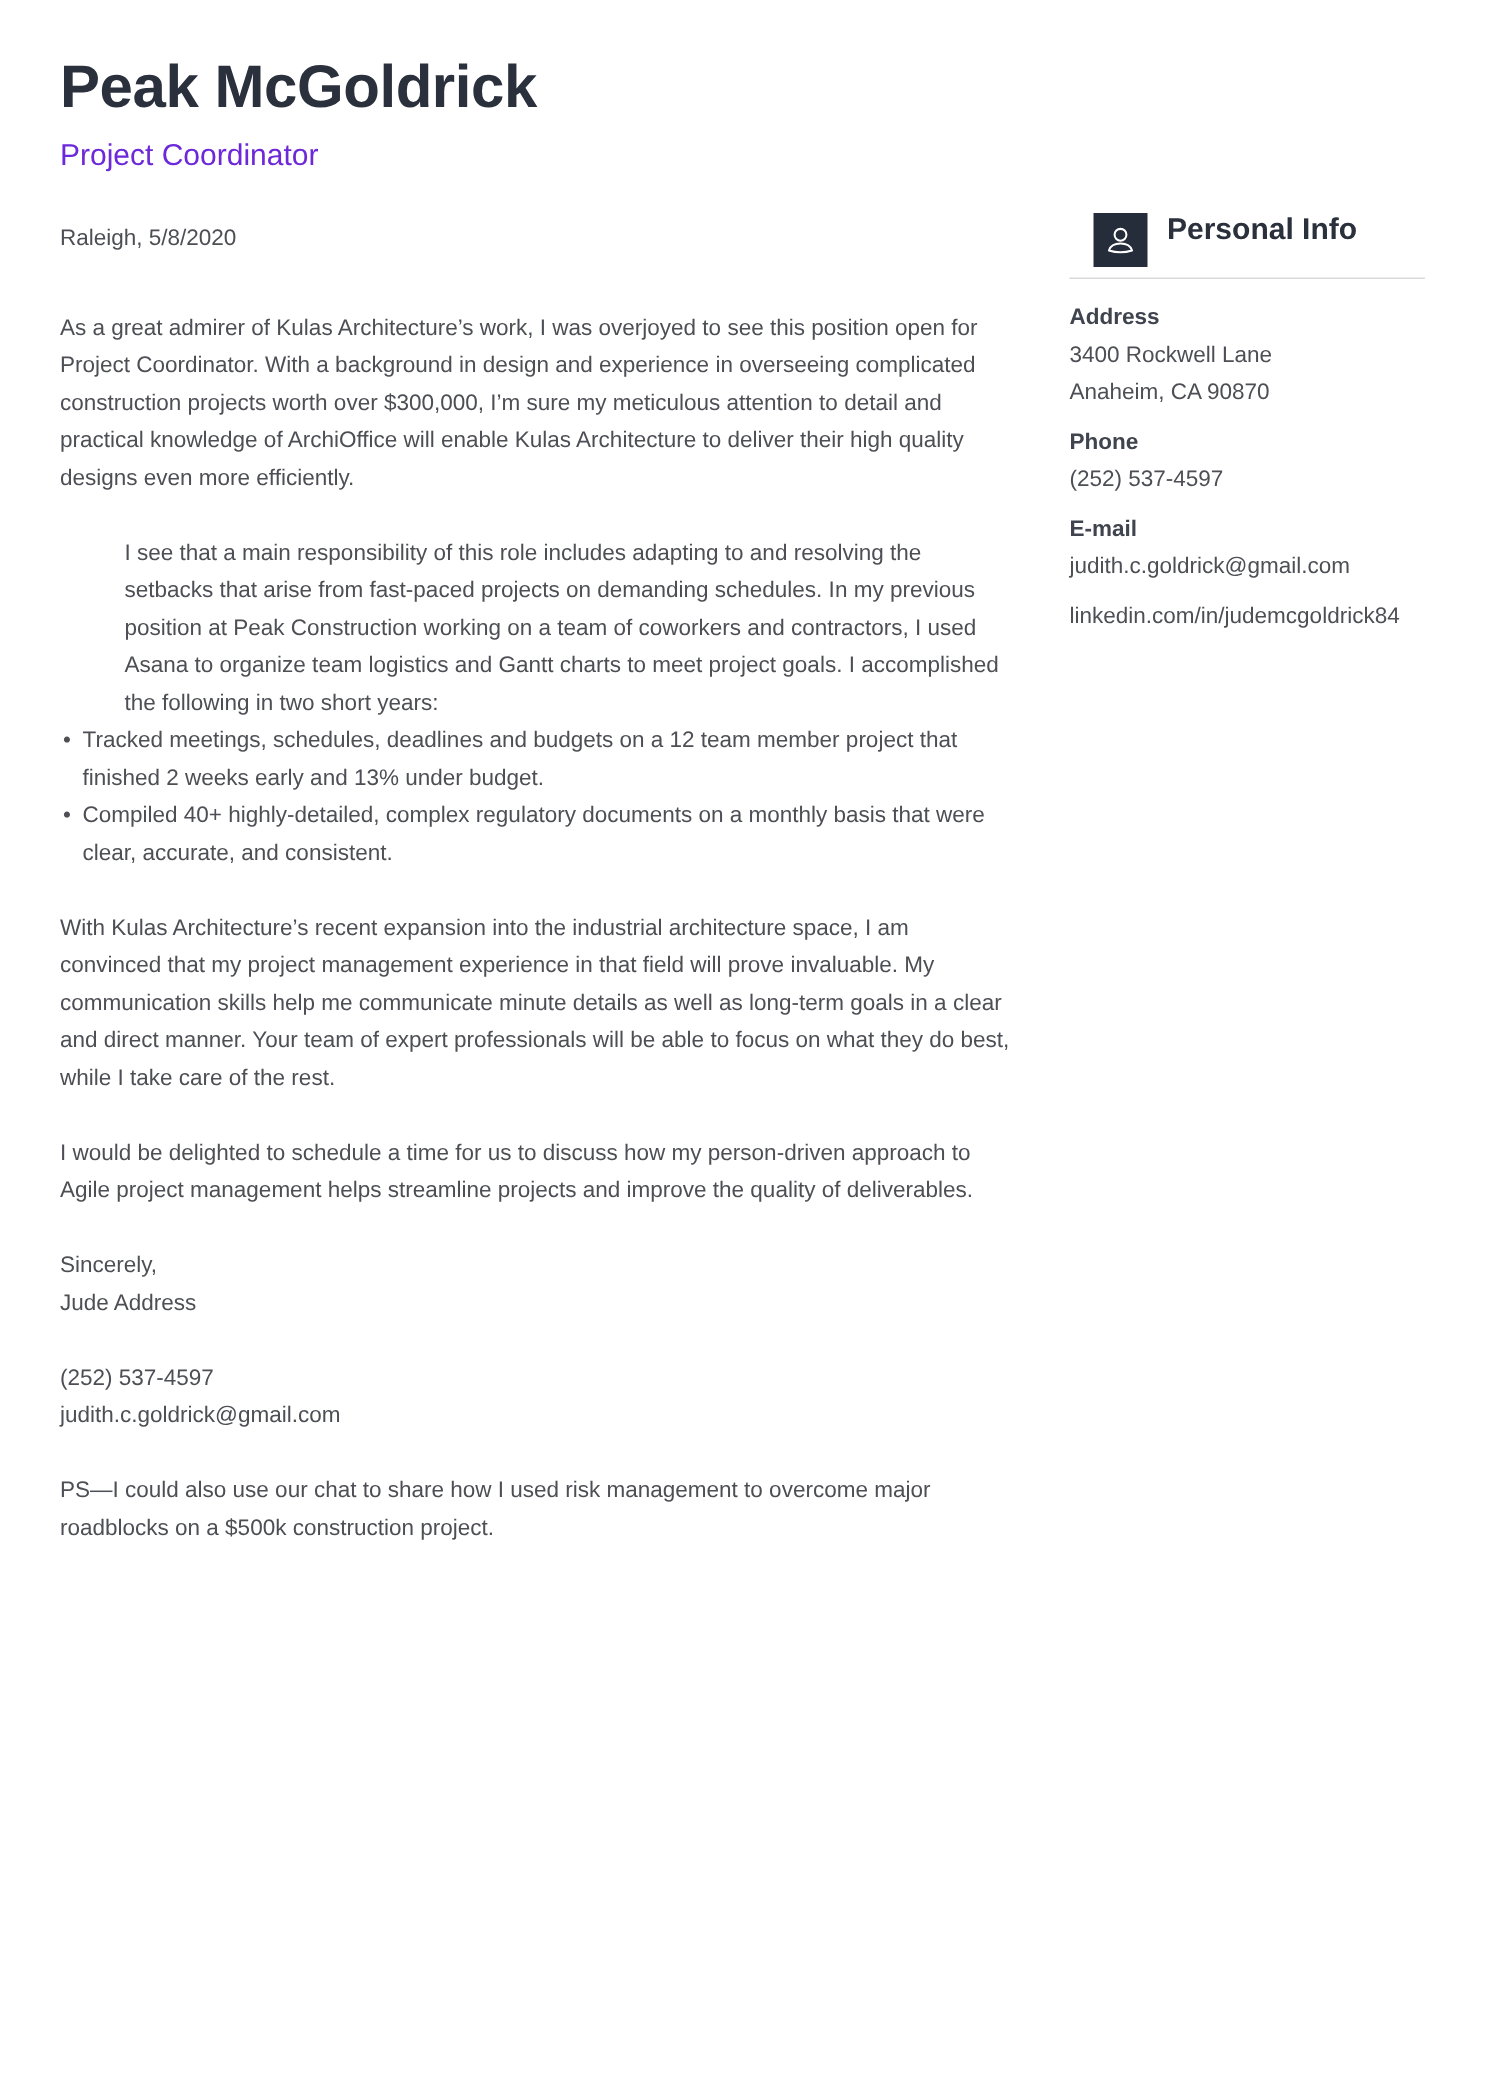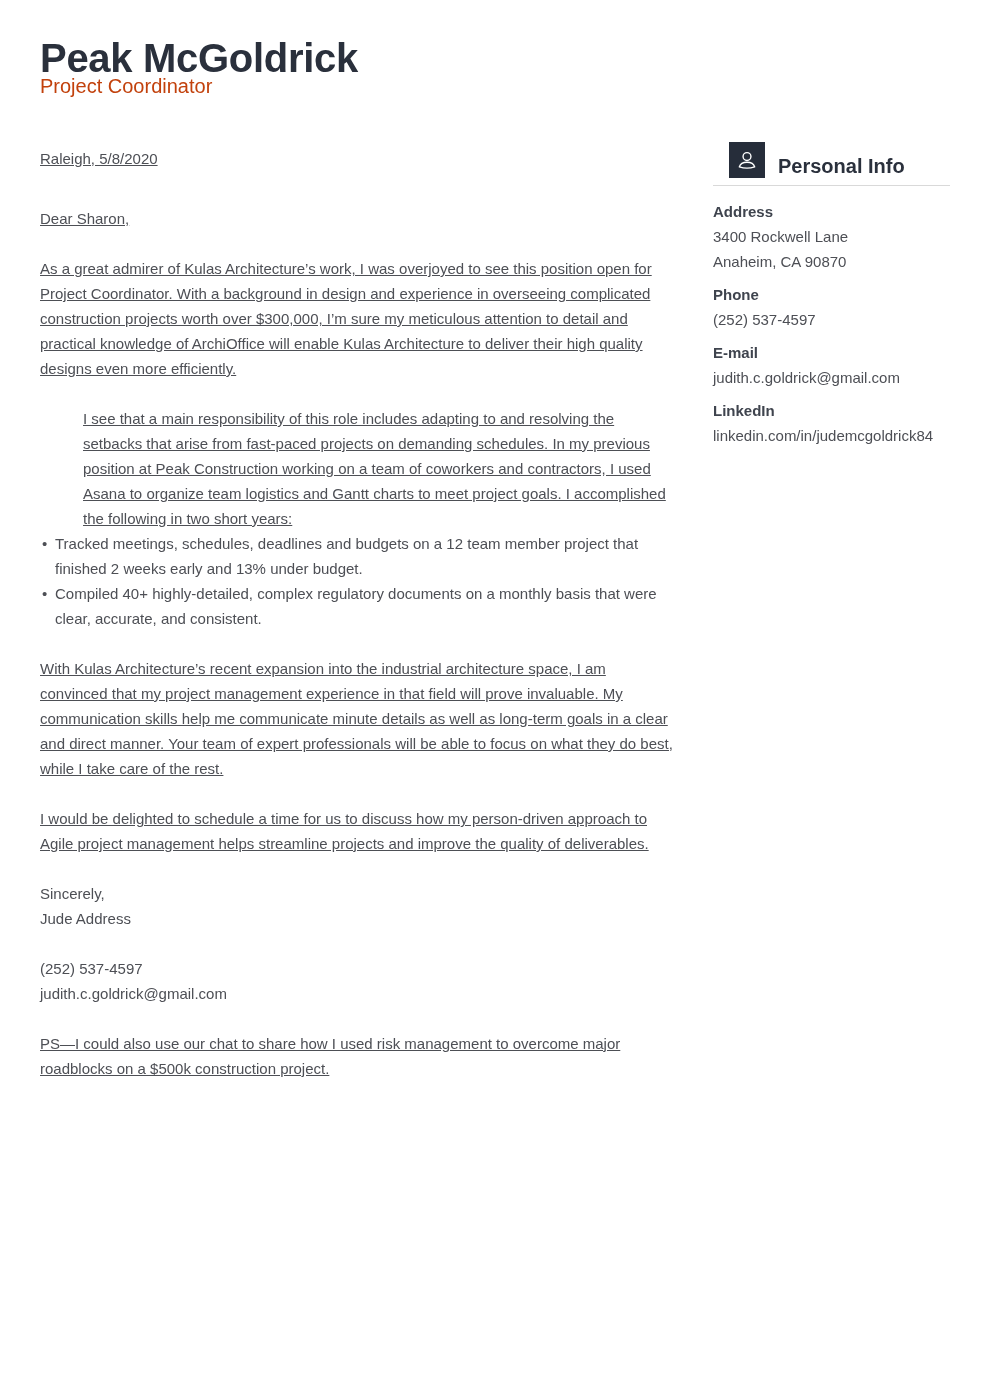--- a/index.html
+++ b/index.html
@@ -12,50 +12,50 @@
     overflow: hidden;
   }
 
   
   .doc-name {
     position: absolute; left: 40px; top: 34px;
     font-size: 40px; font-weight: bold; color: #2a303c;
     letter-spacing: -0.3px; line-height: 48px;
   }
   .doc-jobtitle {
-    position: absolute; left: 40px; top: 74px;
-    font-size: 20px; color: #c2410c; line-height: 25px;
+    position: absolute; left: 40px; top: 92px;
+    font-size: 20px; color: #6d28d9; line-height: 25px;
   }
 
   
   .letter {
     position: absolute; left: 40px; top: 146px; width: 635px;
     font-size: 15px; line-height: 25px; color: #4d4f55;
   }
-  .letter p { margin: 0 0 25px 0; text-decoration: underline; }
+  .letter p { margin: 0 0 25px 0; }
   .letter p.tight { margin-bottom: 0; margin-left: 43px; }
   .letter .dateline { margin-bottom: 35px; }
   .recipient { margin: 0 0 35px 0; }
   .recipient div { line-height: 25px; }
   ul.points { margin: 0 0 25px 0; padding: 0; list-style: none; }
   ul.points li { position: relative; padding-left: 15px; line-height: 25px; }
   ul.points li::before {
     content: "\2022";
     position: absolute; left: 2px; top: 0;
     color: #4d4f55;
   }
   .sig div, .contactblock div { line-height: 25px; }
   .sig { margin: 0 0 25px 0; }
   .contactblock { margin: 0 0 25px 0; }
 
   
   .aside {
     position: absolute; left: 713px; top: 142px; width: 237px;
   }
-  .aside-header { display: flex; align-items: flex-end; padding-left: 16px; }
+  .aside-header { display: flex; align-items: flex-start; padding-left: 16px; }
   .icon-box {
     width: 36px; height: 36px; background: #262d3a;
     display: flex; align-items: center; justify-content: center;
     flex: 0 0 auto;
   }
   .aside-title {
     margin-left: 13px;
     font-size: 20px; font-weight: bold; color: #2a303c;
   }
   .aside-divider {
@@ -71,21 +71,20 @@
 <body>
 
 <div class="doc-name">Peak McGoldrick</div>
 <div class="doc-jobtitle">Project Coordinator</div>
 
 <div class="letter">
 
   <p class="dateline">Raleigh, 5/8/2020</p>
 
 
-  <p>Dear Sharon,</p>
 
   <p>As a great admirer of Kulas Architecture’s work, I was overjoyed to see this position open for Project Coordinator. With a background in design and experience in overseeing complicated construction projects worth over $300,000, I’m sure my meticulous attention to detail and practical knowledge of ArchiOffice will enable Kulas Architecture to deliver their high quality designs even more efficiently.</p>
 
   <p class="tight">I see that a main responsibility of this role includes adapting to and resolving the setbacks that arise from fast-paced projects on demanding schedules. In my previous position at Peak Construction working on a team of coworkers and contractors, I used Asana to organize team logistics and Gantt charts to meet project goals. I accomplished the following in two short years:</p>
 
   <ul class="points">
     <li>Tracked meetings, schedules, deadlines and budgets on a 12 team member project that finished 2 weeks early and 13% under budget.</li>
     <li>Compiled 40+ highly-detailed, complex regulatory documents on a monthly basis that were clear, accurate, and consistent.</li>
   </ul>
 
@@ -131,17 +130,16 @@
     <div class="info-label">Phone</div>
     <div class="info-line">(252) 537-4597</div>
   </div>
 
   <div class="info-item">
     <div class="info-label">E-mail</div>
     <div class="info-line">judith.c.goldrick@gmail.com</div>
   </div>
 
   <div class="info-item">
-    <div class="info-label">LinkedIn</div>
     <div class="info-line">linkedin.com/in/judemcgoldrick84</div>
   </div>
 
 </div>
 
 </body></html>

